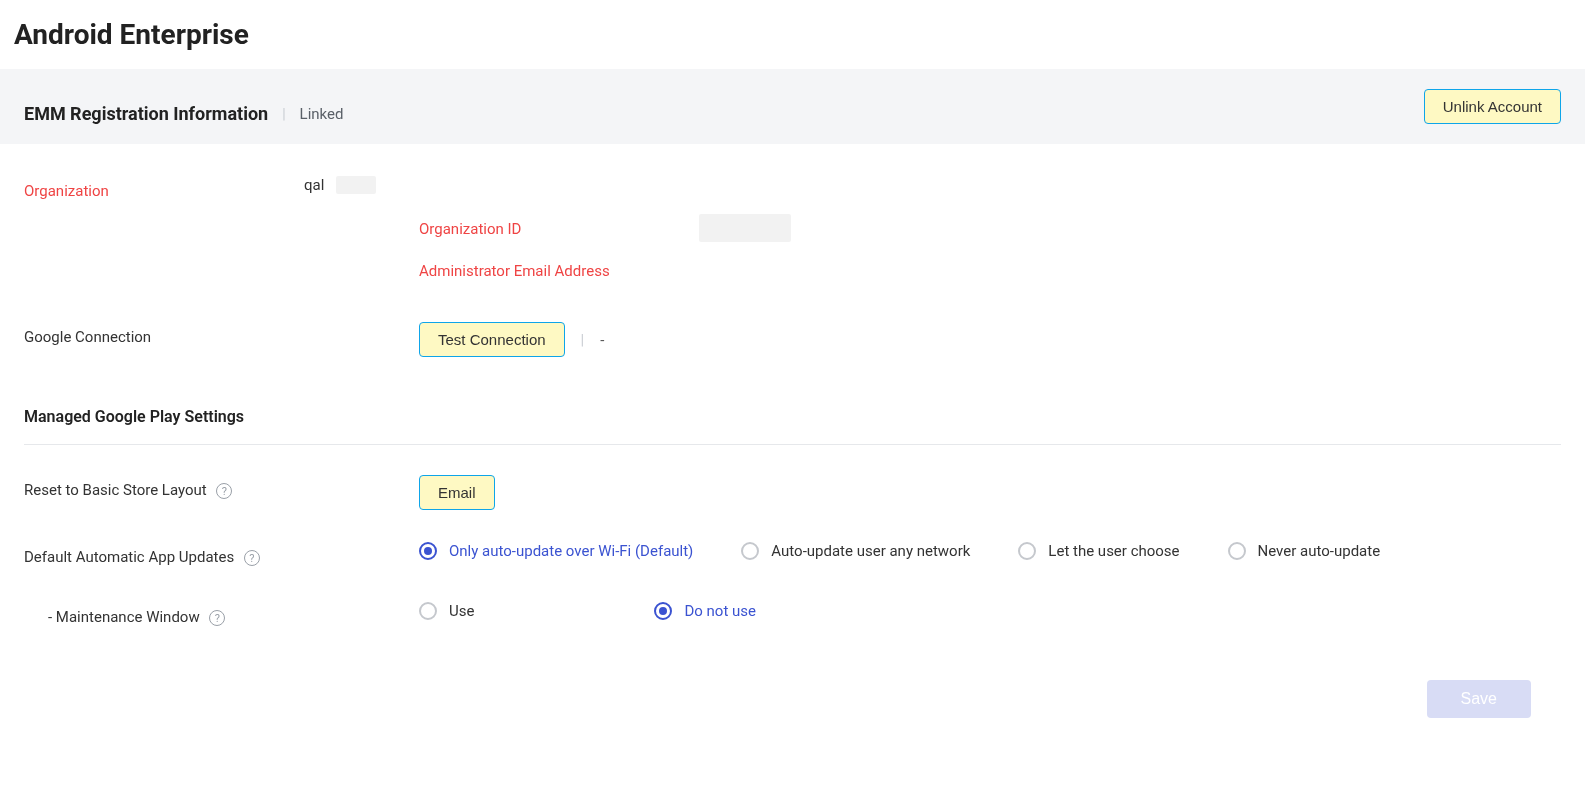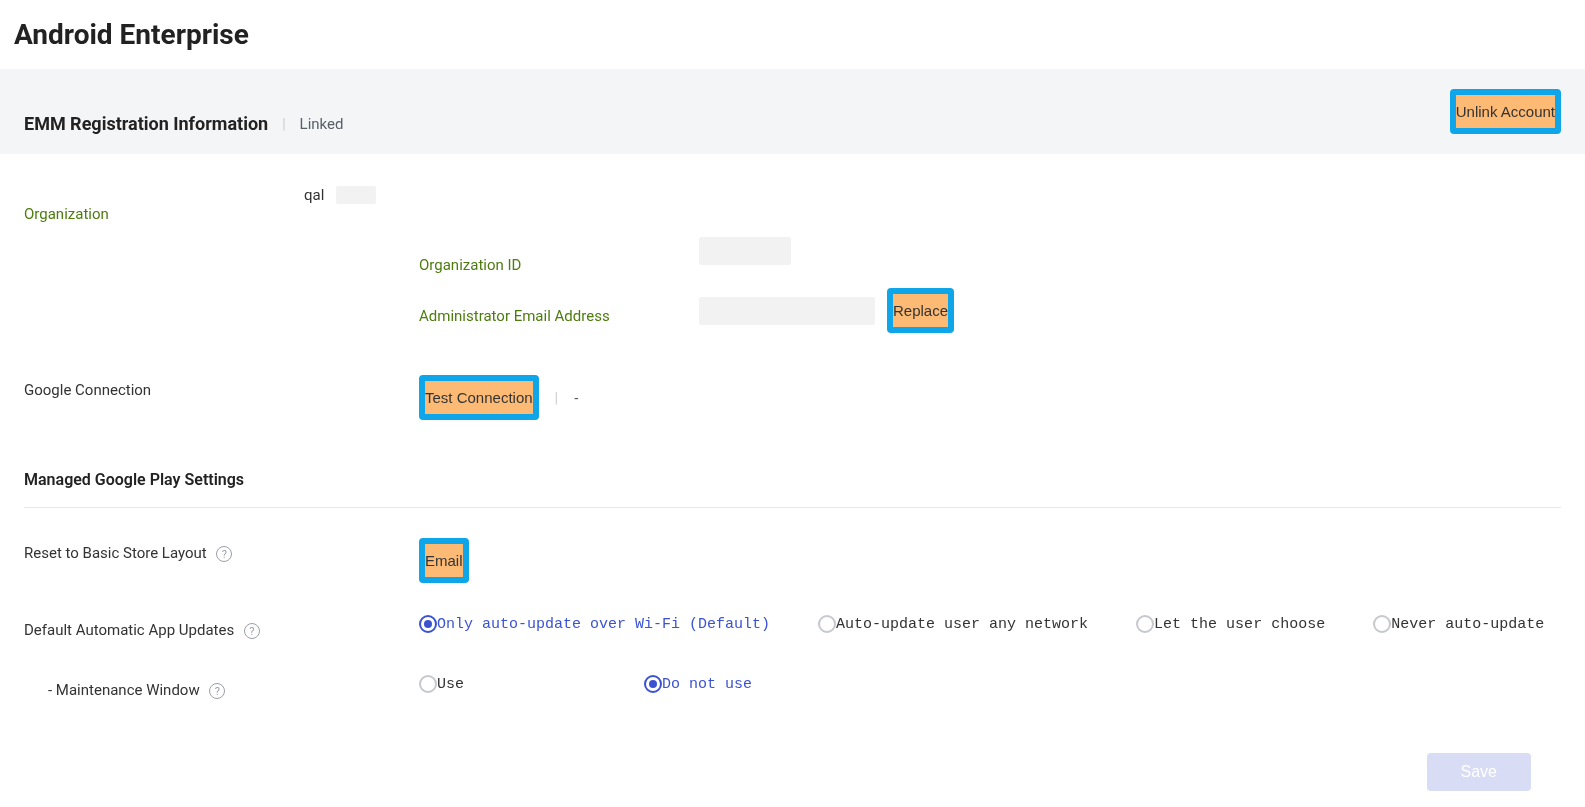--- a/index.html
+++ b/index.html
@@ -30,24 +30,24 @@
   }
   .sep {
     color: #c9cdd3;
     font-size: 14px;
   }
   .status-text {
     color: #5a6068;
     font-size: 15px;
   }
   .btn {
-    background: #fdba74;
-    border: 6px solid #0ea5e9;
+    background: #fef9c3;
+    border: 1px solid #0ea5e9;
     border-radius: 4px;
-    padding: 8px 0;
+    padding: 8px 18px;
     font-size: 15px;
     color: #333;
     cursor: pointer;
   }
   .btn-primary-disabled {
     background: #d8dcf5;
     color: #fff;
     border: none;
     border-radius: 4px;
     padding: 10px 34px;
@@ -65,24 +65,23 @@
   .col-label {
     width: 395px;
     flex: 0 0 395px;
     color: #333;
     font-size: 15px;
     padding-top: 6px;
   }
   .col-sublabel {
     width: 280px;
     flex: 0 0 280px;
-    color: #4d7c0f;
+    color: #ef4444;
     font-size: 15px;
     padding-top: 6px;
-    margin-top: 13px;
   }
   .col-value {
     display: flex;
     align-items: center;
     gap: 12px;
     font-size: 15px;
     color: #333;
   }
   .redact {
     display: inline-block;
@@ -106,25 +105,24 @@
   }
   .radio-row {
     display: flex;
     align-items: center;
     gap: 48px;
     flex-wrap: wrap;
   }
   .radio-item {
     display: flex;
     align-items: center;
-    gap: 0;
+    gap: 12px;
     cursor: pointer;
     font-size: 15px;
     color: #333;
-    font-family: Liberation Mono, monospace;
   }
   .radio-circle {
     width: 18px;
     height: 18px;
     border: 2px solid #c5c8cd;
     border-radius: 50%;
     display: inline-flex;
     align-items: center;
     justify-content: center;
     flex-shrink: 0;
@@ -194,24 +192,20 @@
     <div class="col-label"></div>
     <div class="col-sublabel">Organization ID</div>
     <div class="col-value">
       <span class="redact redact-md"></span>
     </div>
   </div>
 
   <div class="row">
     <div class="col-label"></div>
     <div class="col-sublabel">Administrator Email Address</div>
-    <div class="col-value">
-      <span class="redact redact-lg"></span>
-      <button class="btn">Replace</button>
-    </div>
   </div>
 
   <div class="section-spacer"></div>
 
   <div class="row">
     <div class="col-label">Google Connection</div>
     <div class="col-value">
       <button class="btn">Test Connection</button>
       <span class="conn-sep">|</span>
       <span class="conn-dash">-</span>

